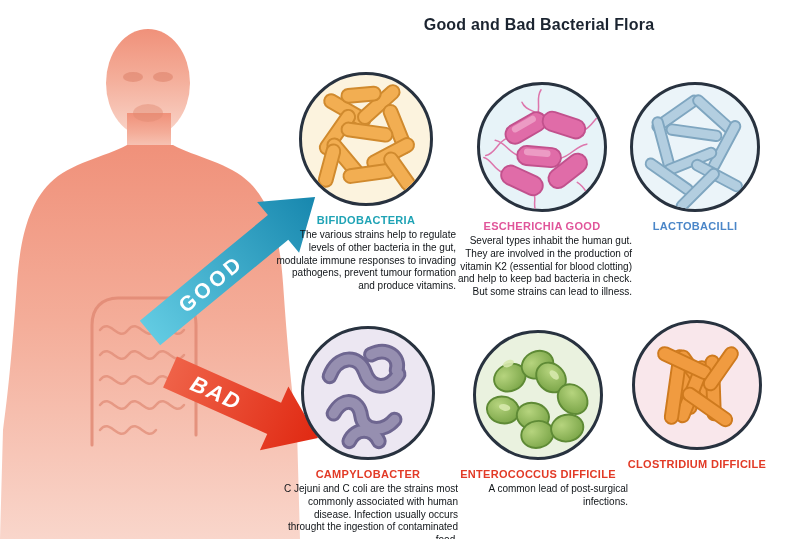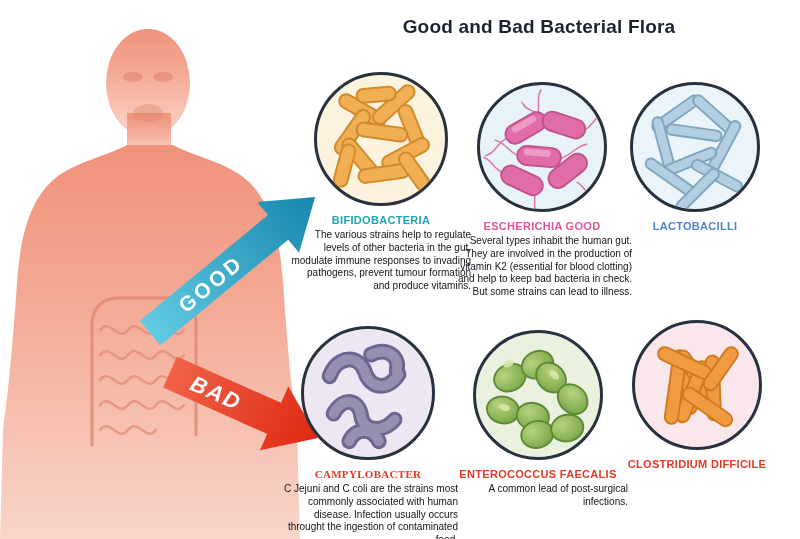--- a/index.html
+++ b/index.html
@@ -1,35 +1,35 @@
 <!DOCTYPE html>
 <html><head>
 <meta charset="utf-8">
 <style>
   * { margin:0; padding:0; box-sizing:border-box; }
   html,body { background:#ffffff; font-family:"Liberation Sans", sans-serif; }
   .stage { position:relative; width:800px; height:539px; background:#ffffff; overflow:hidden; }
 
   .title { position:absolute; left:389px; top:16px; width:300px; text-align:center;
-           font-size:19px; font-weight:bold; color:#1B2430; letter-spacing:.2px; }
+           font-size:16px; font-weight:bold; color:#1B2430; letter-spacing:.2px; }
 
   .body-svg { position:absolute; left:0; top:25px; width:300px; height:514px; }
   .arrows-svg { position:absolute; left:115px; top:175px; width:215px; height:280px; }
 
   .card { position:absolute; display:flex; flex-direction:column; align-items:center; }
   .circle { border-radius:50%; border:3px solid #28323F; overflow:hidden; flex:none; }
   .circle svg { display:block; width:100%; height:100%; }
   .c134 { width:134px; height:134px; }
   .c130 { width:130px; height:130px; }
 
   .b-label { font-weight:bold; font-size:11px; margin-top:8px; text-align:center; letter-spacing:.3px; }
   .b-desc  { font-size:10px; line-height:1.28; margin-top:3px; text-align:right; color:#101418; }
 
   
-  #card-g0 { left:291px; top:72px;  width:180px; }
+  #card-g0 { left:276px; top:72px;  width:180px; }
   #card-g1 { left:452px; top:82px;  width:180px; }
   #card-g2 { left:610px; top:82px;  width:170px; }
   #card-b0 { left:278px; top:326px; width:180px; }
   #card-b1 { left:448px; top:330px; width:180px; }
   #card-b2 { left:612px; top:320px; width:170px; }
 </style>
 </head>
 <body>
 
 <div class="stage">
@@ -169,21 +169,21 @@
           </g>
           <g stroke="#968FB0" stroke-width="10">
             <path d="M26,48 C34,26 56,26 62,44 C68,62 86,62 96,46"></path>
             <path d="M30,86 C40,68 56,72 58,88 C60,104 80,106 92,92"></path>
             <path d="M68,26 C84,18 98,28 94,42"></path>
             <path d="M46,114 C52,100 70,100 76,114"></path>
           </g>
         </g>
       </svg>
     </div>
-    <div class="b-label" style="color: rgb(226, 58, 38); font-family: Liberation Serif, serif;">CAMPYLOBACTER</div>
+    <div class="b-label" style="color: rgb(226, 58, 38);">CAMPYLOBACTER</div>
     <div class="b-desc">C Jejuni and C coli are the strains most commonly associated with human disease. Infection usually occurs throught the ingestion of contaminated food.</div>
   </div>
 
   <div class="card" id="card-b1">
     <div class="circle c130" style="background-color: rgb(234, 242, 223);">
       <svg viewBox="0 0 130 130">
         <defs>
           <radialGradient id="eg" cx="35%" cy="35%" r="80%">
             <stop offset="0" stop-color="#B6D47E"></stop>
             <stop offset="1" stop-color="#74A042"></stop>
@@ -207,21 +207,21 @@
               <ellipse cx="16" cy="0" rx="17" ry="14"></ellipse>
           </g>
         </g>
         <g fill="#D6E8AC" opacity="0.9">
           <ellipse cx="34" cy="32" rx="6" ry="3.5" transform="rotate(-25 34 32)"></ellipse>
           <ellipse cx="30" cy="78" rx="6" ry="3.5" transform="rotate(12 30 78)"></ellipse>
           <ellipse cx="82" cy="44" rx="6" ry="3.5" transform="rotate(45 82 44)"></ellipse>
         </g>
       </svg>
     </div>
-    <div class="b-label" style="color: rgb(226, 58, 38);">ENTEROCOCCUS FAECALIS</div>
+    <div class="b-label" style="color: rgb(226, 58, 38);">ENTEROCOCCUS DIFFICILE</div>
     <div class="b-desc">A common lead of post-surgical infections.</div>
   </div>
 
   <div class="card" id="card-b2">
     <div class="circle c130" style="background-color: rgb(249, 231, 235);">
       <svg viewBox="0 0 130 130">
         <g fill="#F09B40" stroke="#CE7A1E" stroke-width="2">
           <rect x="-34" y="-7" width="68" height="14" rx="7" transform="translate(52,62) rotate(78)"></rect>
           <rect x="-34" y="-7" width="68" height="14" rx="7" transform="translate(66,58) rotate(55)"></rect>
           <rect x="-34" y="-7" width="68" height="14" rx="7" transform="translate(60,72) rotate(-68)"></rect>

